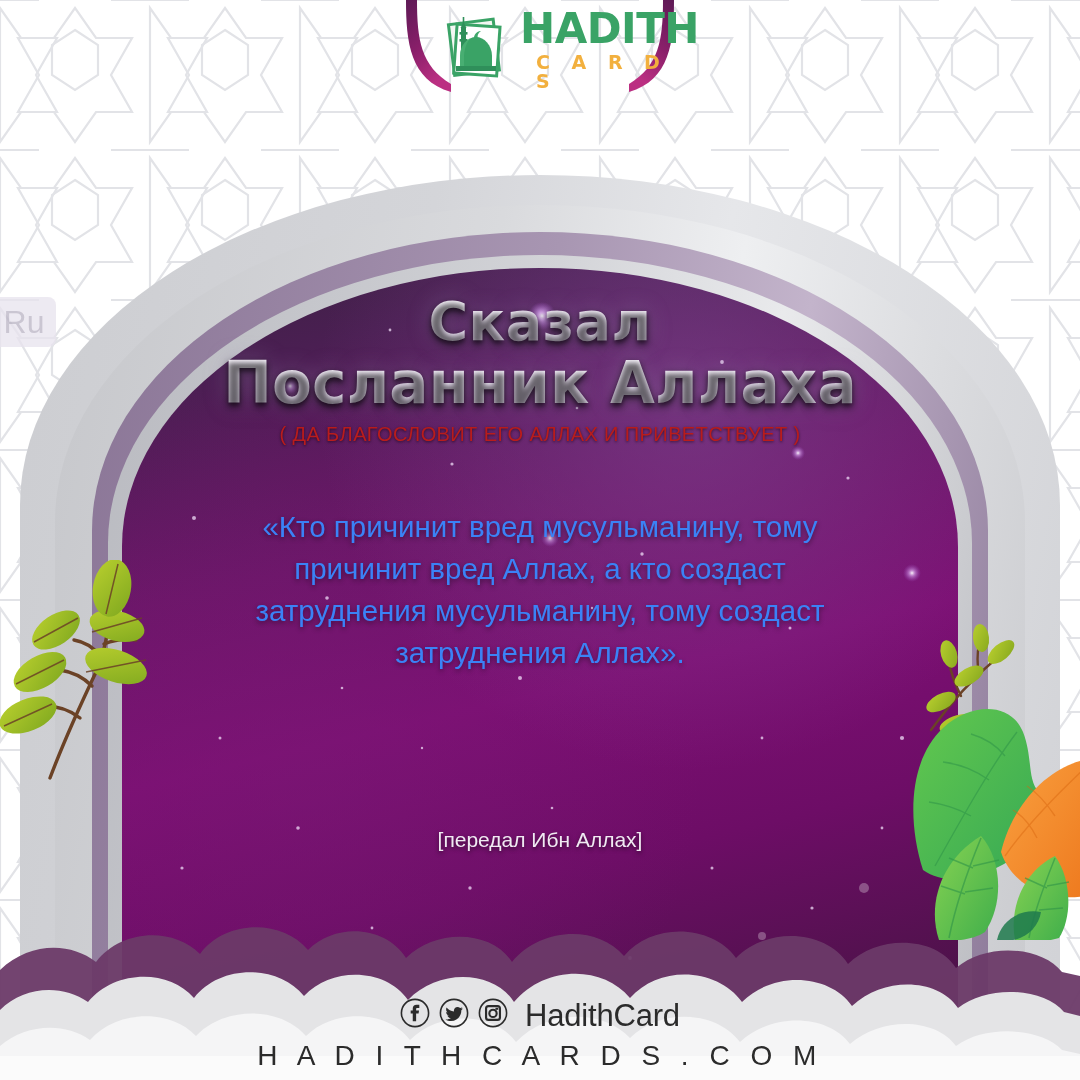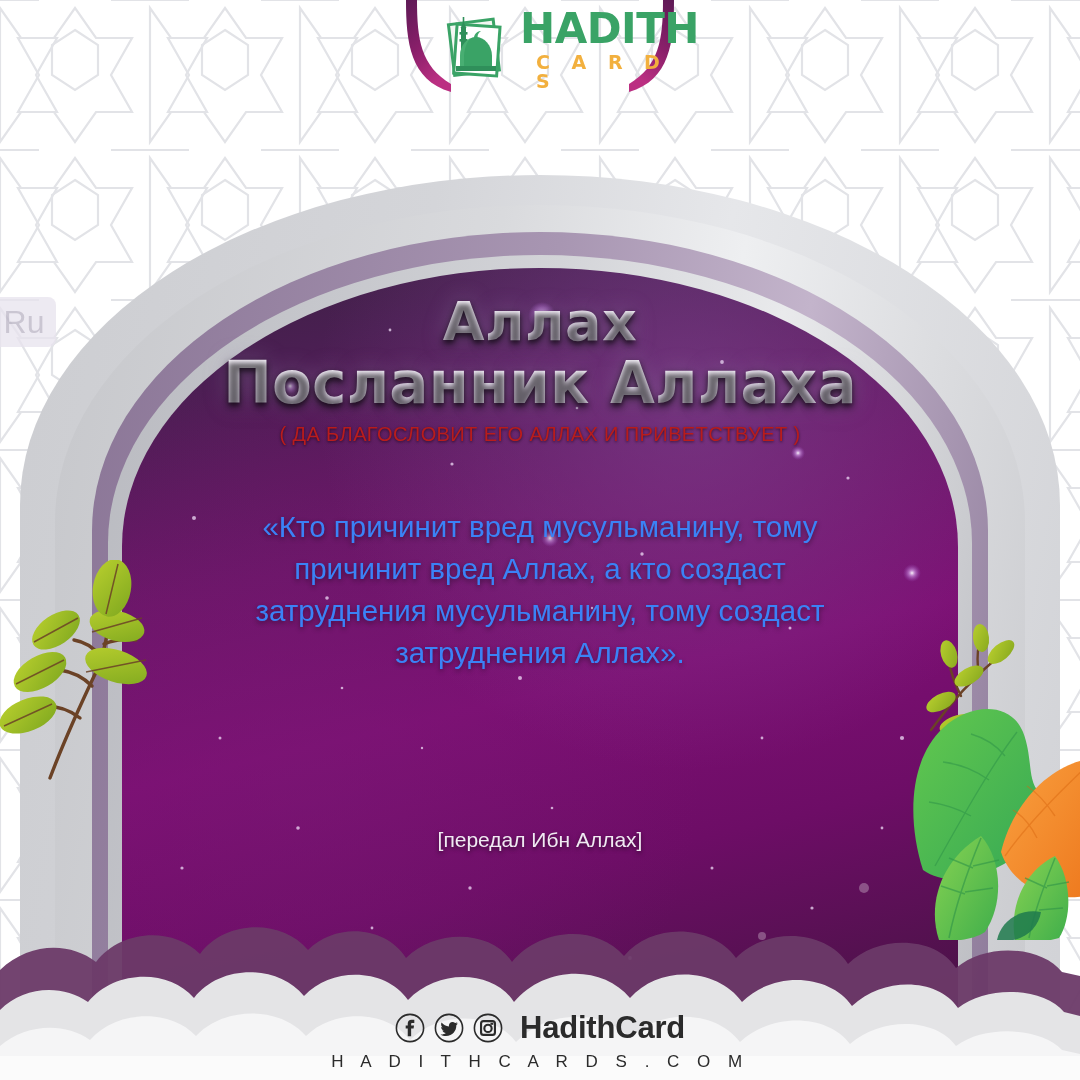--- a/index.html
+++ b/index.html
@@ -159,29 +159,29 @@
   
   .foliage-left  { position:absolute; left:0px;   top:560px; z-index:9; }
   .foliage-right { position:absolute; left:905px; top:620px; z-index:9; }
 
   
   .footer {
     position:absolute; left:0; bottom:8px; width:1080px;
     z-index:20;
     display:flex; flex-direction:column; align-items:center; gap:2px;
   }
-  .footer-row { display:flex; align-items:center; gap:9px;font-weight:bold; }
+  .footer-row { display:flex; align-items:flex-start; gap:9px; }
   .social-icon { width:30px; height:30px; flex:0 0 auto; }
   .footer-brand {
     font-family:"Liberation Sans", sans-serif;
     font-size:31px; color:#2b2b2b; margin-left:8px; letter-spacing:-0.2px;
   }
   .footer-domain {
     font-family:"Liberation Sans", sans-serif;
-    font-size:17px; color:#2b2b2b; letter-spacing:6.5px; margin-top:4px;
+    font-size:28px; color:#2b2b2b; letter-spacing:6.5px; margin-top:4px;
   }
 </style>
 </head>
 <body>
 
 <div class="card">
 
   <svg class="bg-pattern" viewBox="0 0 1080 1080" xmlns="http://www.w3.org/2000/svg">
     <defs>
       <pattern id="starpat" width="150" height="150" patternUnits="userSpaceOnUse">
@@ -306,21 +306,21 @@
       <circle cx="790" cy="305" r="9" fill="url(#glow2)"></circle>
       <circle cx="676" cy="185" r="7" fill="url(#glow2)"></circle>
       <g fill="#ffffff" opacity=".28">
         <circle cx="742" cy="620" r="5"></circle>
         <circle cx="640" cy="668" r="4"></circle>
       </g>
     </svg>
   </div>
 
   <div class="content">
-    <div class="headline-1">Аллах</div>
+    <div class="headline-1">Сказал</div>
     <div class="headline-2">Посланник Аллаха</div>
     <div class="headline-sub">( ДА БЛАГОСЛОВИТ ЕГО АЛЛАХ И ПРИВЕТСТВУЕТ )</div>
     <div class="quote">«Кто причинит вред мусульманину, тому причинит вред Аллах, а кто создаст затруднения мусульманину, тому создаст затруднения Аллах».</div>
     <div class="attribution">[передал Ибн Аллах]</div>
   </div>
 
   <svg class="foliage-left" width="160" height="220" viewBox="0 0 160 220" xmlns="http://www.w3.org/2000/svg">
     <defs>
       <linearGradient id="lf1" x1="0" y1="0" x2="1" y2="1">
         <stop offset="0%" stop-color="#b9cf2e"></stop>

